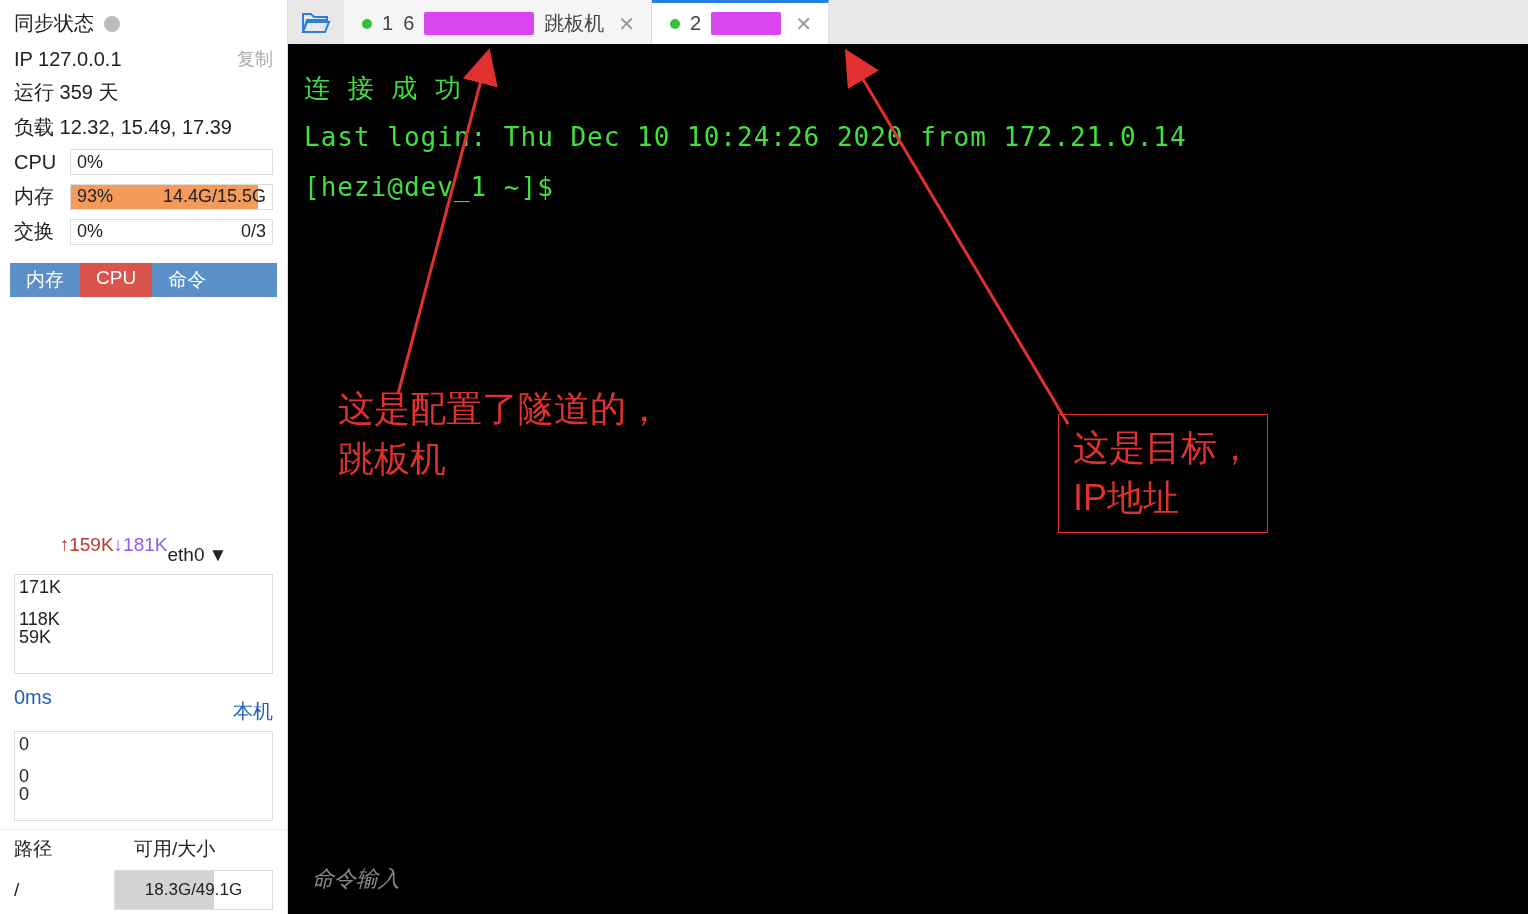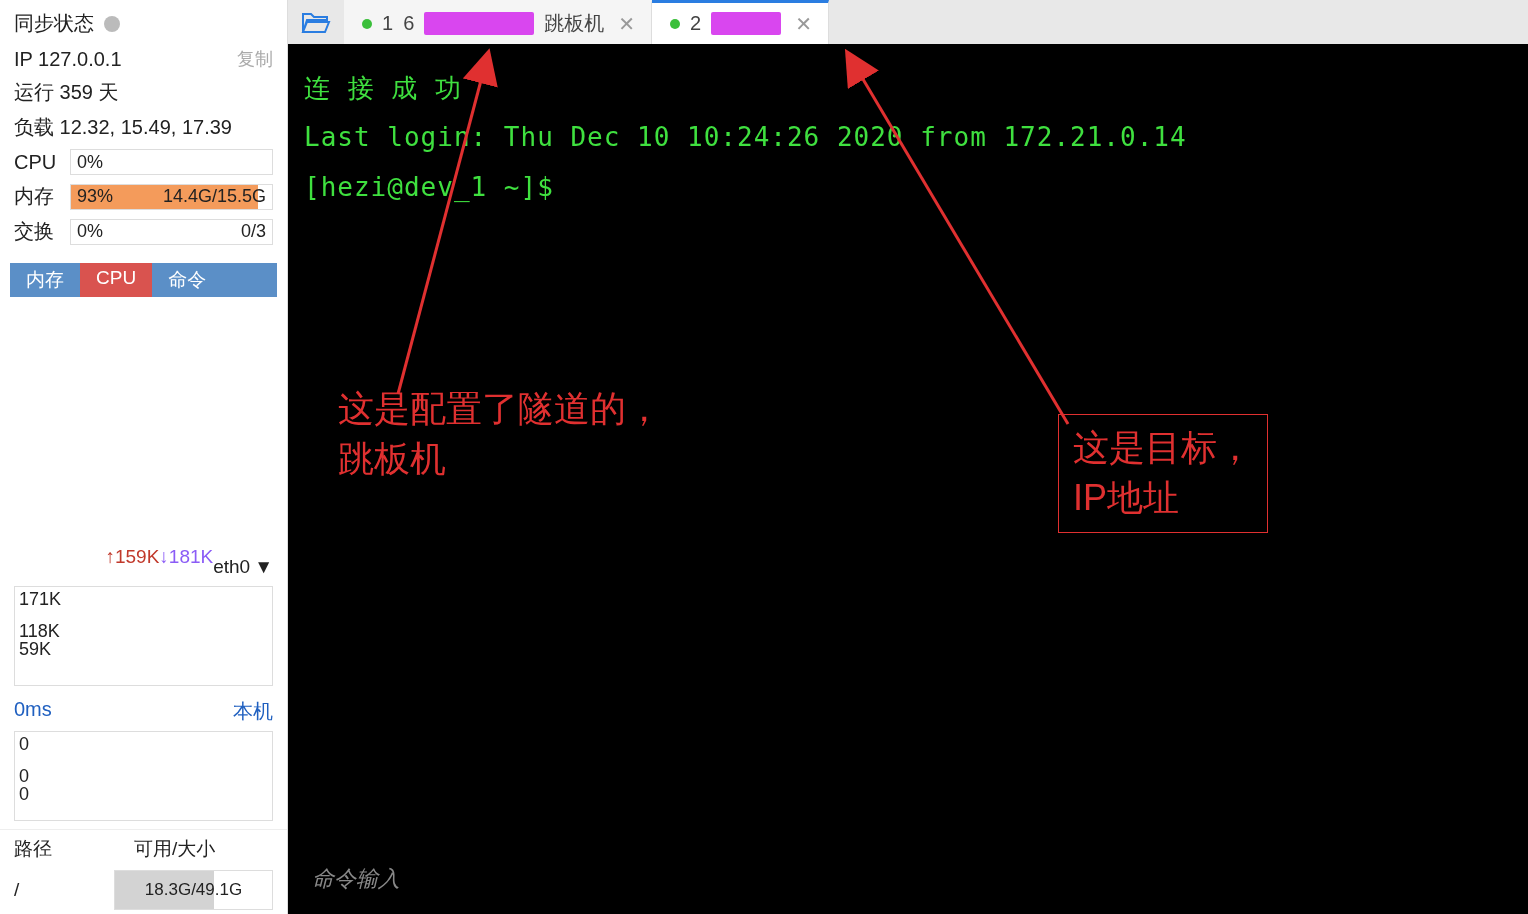--- a/index.html
+++ b/index.html
@@ -78,21 +78,21 @@
   color: #fff;
   font-size: 19px;
   cursor: pointer;
 }
 .proc-tab.active { background: #d9534f; }
 .proc-tab:last-child { flex: 1; }
 .spacer { flex: 1; }
 .net-row {
   display: flex;
   align-items: center;
-  justify-content: flex-end;
+  justify-content: center;
   padding: 6px 14px;
   font-size: 19px;
 }
 .net-up { color: #c1392b; }
 .net-down { color: #8b5cf6; }
 .net-iface { display:flex; align-items:center; gap:4px;margin-top:20px;}
 .chart-box {
   margin: 2px 14px 8px 14px;
   border: 1px solid #ddd;
   height: 100px;
@@ -101,21 +101,21 @@
 }
 .chart-y { position: absolute; left: 4px; }
 .chart-y.y1 { top: 2px; }
 .chart-y.y2 { top: 34px; }
 .chart-y.y3 { top: 52px; }
 .ping-row {
   display:flex; justify-content:space-between;
   padding: 4px 14px; font-size:20px;
 }
 .ping-label { color: #2060c0; }
-.ping-target { color: #2060c0; }
+.ping-target { color: #2060c0; margin-top: 12px; }
 .chart-box2 {
   margin: 2px 14px 8px 14px;
   border: 1px solid #ddd;
   height: 90px;
   position: relative;
   font-size: 18px;
 }
 .disk-header {
   display:flex;
   padding: 6px 14px 4px 14px;

